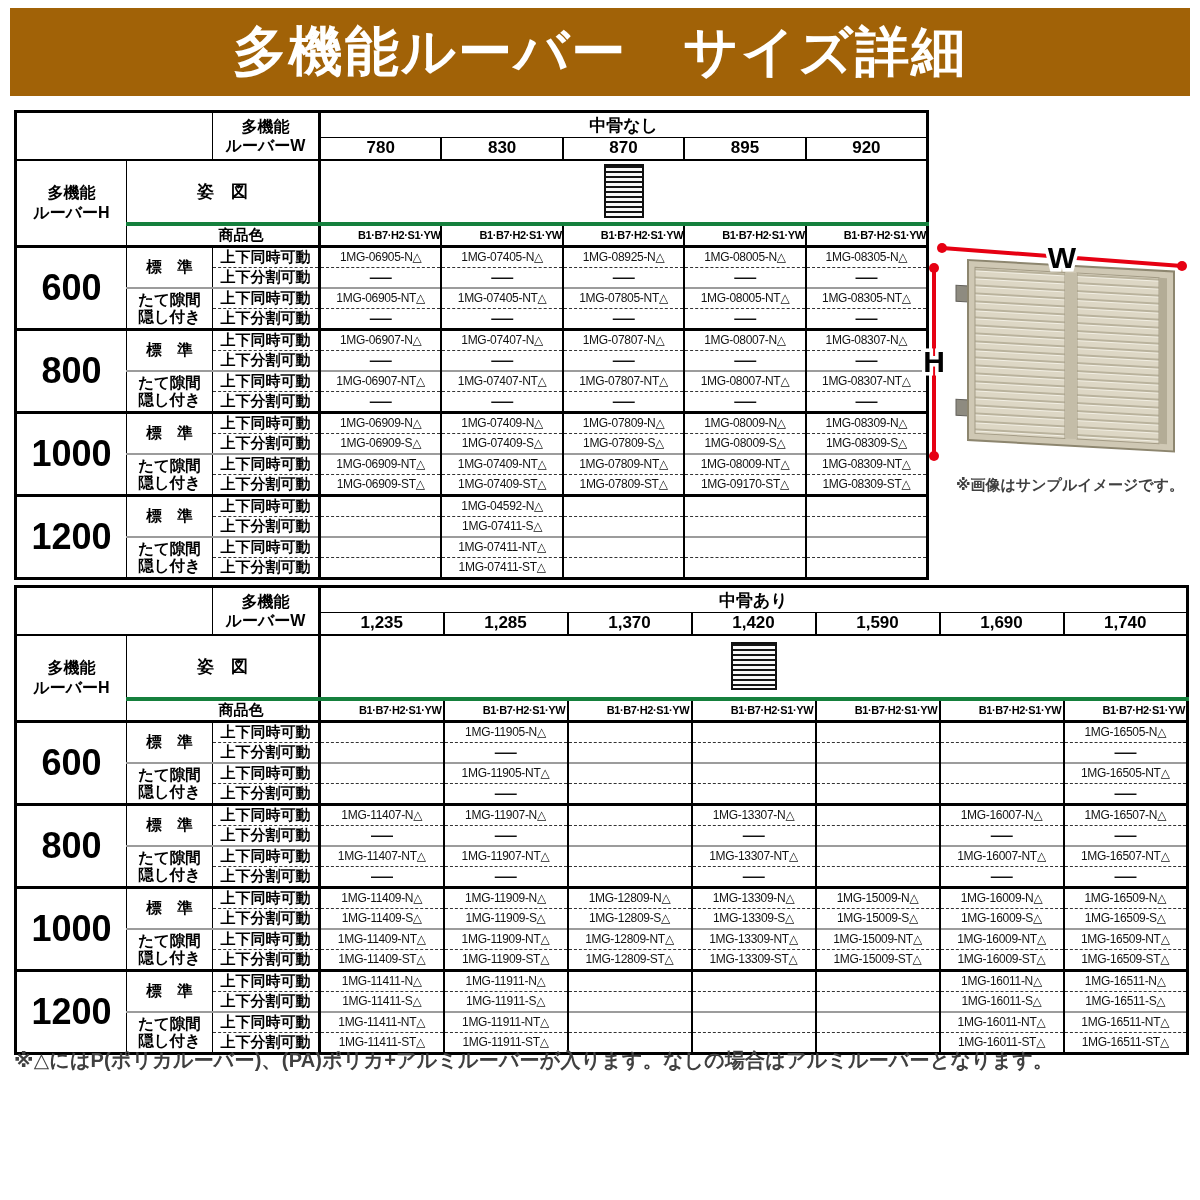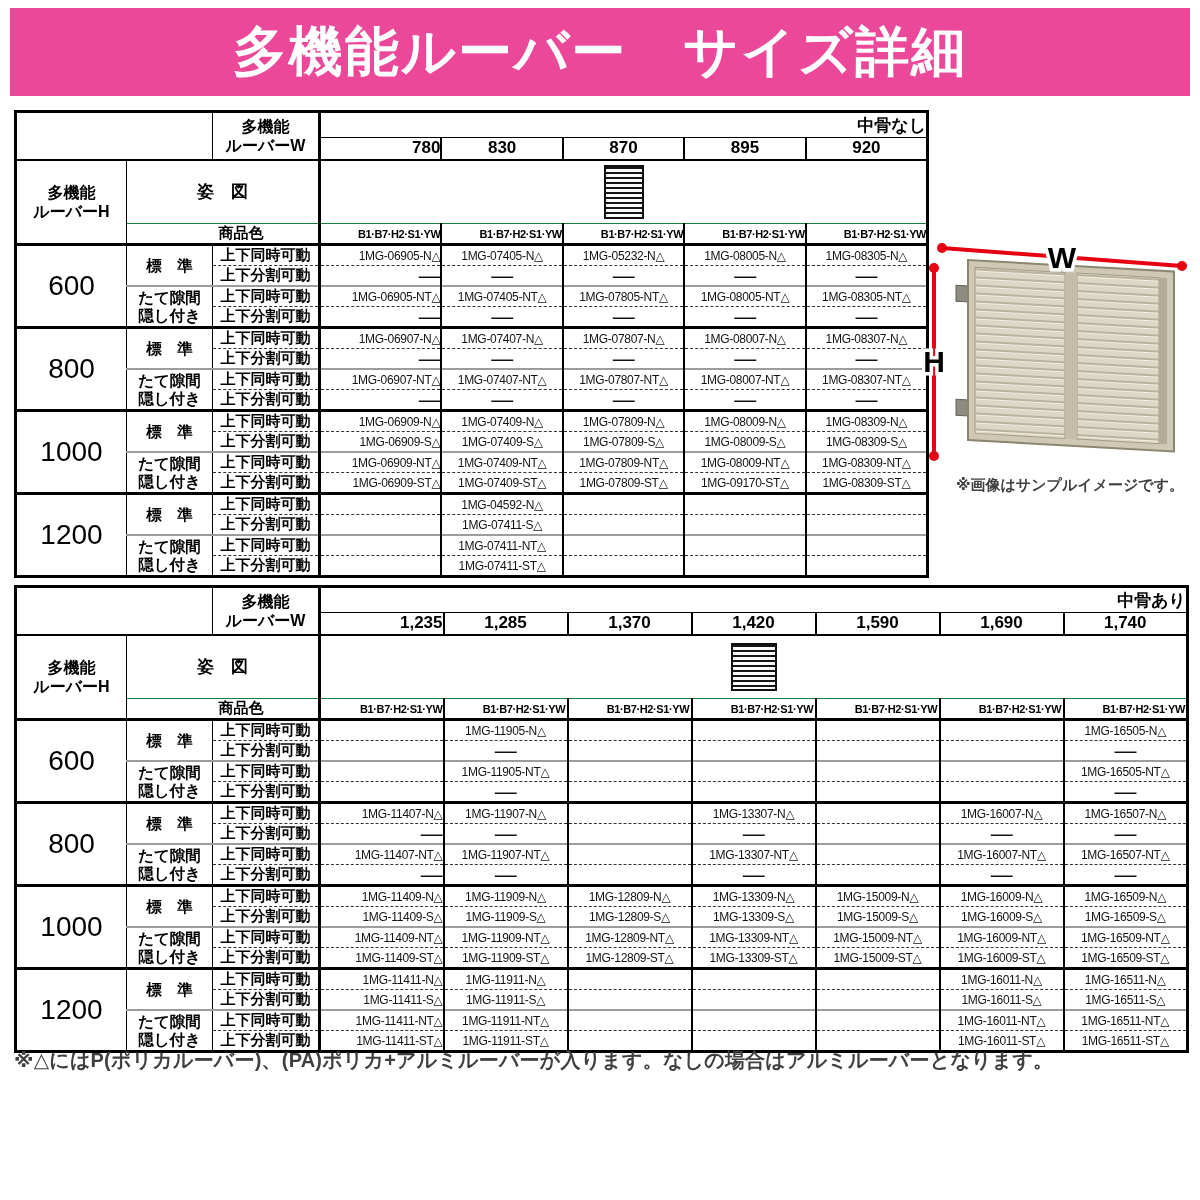--- a/index.html
+++ b/index.html
@@ -15,46 +15,46 @@
   td{padding:0;text-align:center;vertical-align:middle;white-space:nowrap;overflow:hidden;}
   .row-a{height:26px;} .row-b{height:22px;} .row-fig{height:64px;} .row-color{height:21px;}
   tr.data{height:19px;}
   .hdr-wh,.hlabel{font-weight:bold;font-size:16px;line-height:1.2;}
   .hdr-wh{border-left:1px solid #000;}
   .group-cell{font-weight:bold;font-size:17px;}
   .width-cell{font-weight:bold;font-size:17px;border-left:2px solid #000;border-top:1px solid #000;}
   .row-fig td{border-top:2px solid #000;}
   .fig-label{font-weight:bold;font-size:17px;border-left:1px solid #000;}
   .figure-cell{position:relative;}
-  .row-color td{border-top:1px solid #15803d;padding-left:37px;}
+  .row-color td{border-top:4px solid #15803d;padding-left:37px;}
   .color-label{font-weight:bold;font-size:15px;border-left:1px solid #000;}
   .color-cell{font-weight:bold;font-size:11px;letter-spacing:-0.4px;border-left:2px solid #000;}
-  .dleft{border-left:3px solid #000 !important;text-align:right;}
+  .dleft{border-left:3px solid #000 !important;}
   tr.sec-start td{border-top:3px solid #000;}
   tr.dashed td{border-top:1px dashed #333;}
   tr.pair td{border-top:2px solid #9c9c9c;}
-  .h-cell{font-weight:normal;font-size:28px;}
+  .h-cell{font-weight:bold;font-size:36px;}
   .cat-cell{font-weight:bold;font-size:15.5px;border-left:1px solid #000;line-height:1.1;text-align:center;}
   .mv-cell{font-weight:bold;font-size:15px;border-left:1px solid #000;}
   .code-cell{font-size:12px;letter-spacing:-0.3px;color:#111;border-left:2px solid #000;}
   .code-cell.dash{font-size:22px;font-weight:400;line-height:0.8;}
   .fig-icon{position:absolute;left:50%;top:50%;transform:translate(-50%,-50%);border:2px solid #101010;
             background:repeating-linear-gradient(180deg,#151515 0px,#151515 2px,#fafafa 2px,#fafafa 5px);}
   .t0 .fig-icon{width:36px;height:50px;}
   .t1 .fig-icon{width:42px;height:44px;}
   
   #sample{position:absolute;left:922px;top:238px;width:272px;height:254px;}
   #sample .caption{margin-top:2px;text-align:center;font-weight:bold;font-size:15px;}
   
   .footnote{position:absolute;left:14px;top:1047px;width:1180px;font-size:20px;font-weight:bold;letter-spacing:0.2px;}
 </style>
 </head>
 <body>
 
-<div class="banner" style="background: #ec4899;">
+<div class="banner" style="background: #a16207;">
   <span>多機能ルーバー　サイズ詳細</span>
 </div>
 
 <div id="table0" class="size-table t0">
     <table>
       <colgroup>
         <col style="width: 111px;">
         <col style="width: 86px;">
         <col style="width: 107px;">
         <col style="width: 120px;">
@@ -96,21 +96,21 @@
           <td class="color-cell">B1·B7·H2·S1·YW</td>
           <td class="color-cell">B1·B7·H2·S1·YW</td>
           <td class="color-cell">B1·B7·H2·S1·YW</td>
         </tr>
         <tr class="data sec-start">
           <td class="h-cell" rowspan="4">600</td>
           <td class="cat-cell" rowspan="2">標　準</td>
           <td class="mv-cell">上下同時可動</td>
           <td class="code-cell dleft">1MG-06905-N△</td>
           <td class="code-cell">1MG-07405-N△</td>
-          <td class="code-cell">1MG-05232-N△</td>
+          <td class="code-cell">1MG-08925-N△</td>
           <td class="code-cell">1MG-08005-N△</td>
           <td class="code-cell">1MG-08305-N△</td>
         </tr>
         <tr class="data dashed">
           <td class="mv-cell">上下分割可動</td>
           <td class="code-cell dleft dash">―</td>
           <td class="code-cell dash">―</td>
           <td class="code-cell dash">―</td>
           <td class="code-cell dash">―</td>
           <td class="code-cell dash">―</td>

